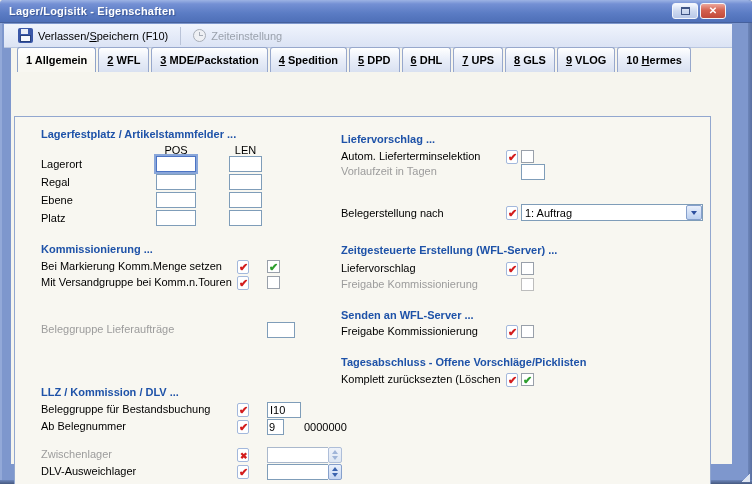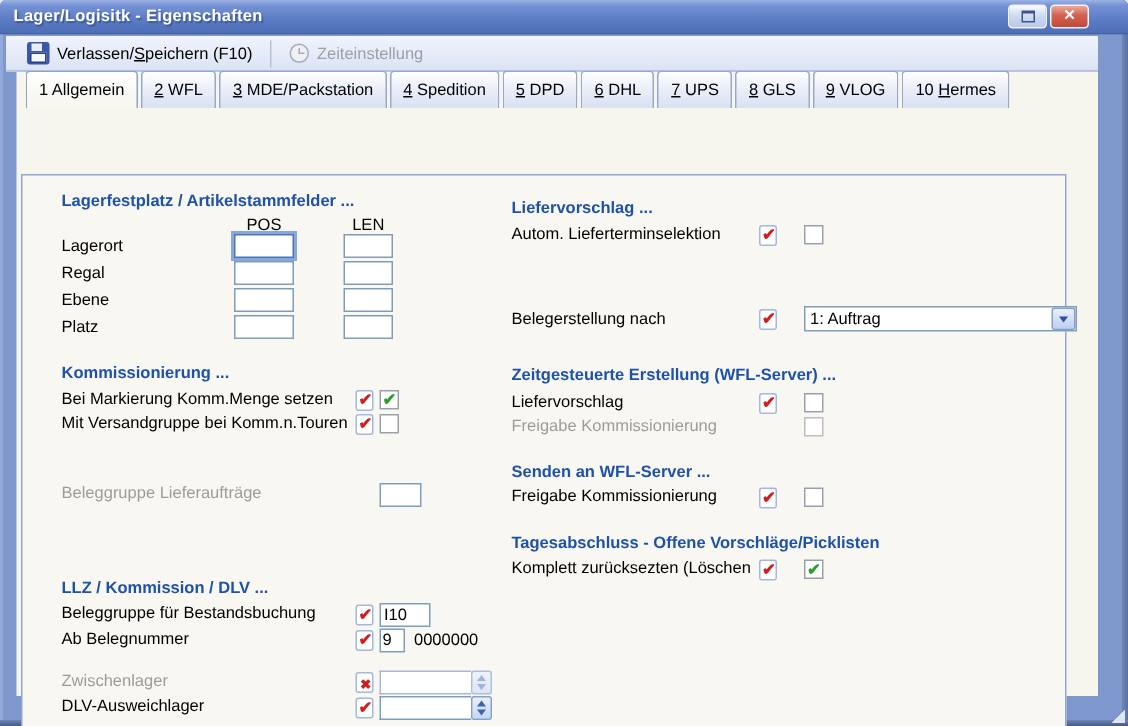--- a/index.html
+++ b/index.html
@@ -43,37 +43,37 @@
   .clock-icon::before{content:"";position:absolute;left:5px;top:2px;width:1px;height:4px;background:#a7adb7;}
   .clock-icon::after{content:"";position:absolute;left:5px;top:5px;width:4px;height:1px;background:#a7adb7;}
 
   
   .client{position:absolute;left:11px;right:20px;top:48px;bottom:20px;background:#f6f5ee;}
 
   
   .tab-bar{position:absolute;left:6px;top:4px;height:20px;display:flex;align-items:flex-end;gap:2px;z-index:3;}
   .tab{height:18px;padding:12px 8px;display:flex;align-items:center;
     background:linear-gradient(#ffffff,#eaeff9 45%,#d9e1f1);
-    border:1px solid #97a8cc;border-bottom:none;border-radius:3px 3px 0 0;cursor:default;white-space:nowrap;}
+    border:1px solid #97a8cc;border-bottom:none;border-radius:3px 3px 0 0;cursor:default;white-space:nowrap;font-weight:bold;}
   .tab.active{height:20px;background:linear-gradient(#ffffff,#f8f7f1 70%);
     border-color:#8fa3c9;position:relative;z-index:4;}
   .tab u,.tool-label u{text-decoration:underline;}
 
   
   .panel{position:absolute;left:3px;top:24px;width:697px;height:377px;
     background:#f8f7f1;border:1px solid #92a7cf;z-index:2;margin-top:44px;}
 
   .sec-header{position:absolute;color:#1e52a8;font-weight:bold;white-space:nowrap;}
   .row{position:absolute;left:0;width:100%;height:17px;}
   .lab{position:absolute;left:26px;top:2px;white-space:nowrap;}
   .lab.gray{color:#9c9c9c;}
   .lab-r{position:absolute;left:326px;top:2px;white-space:nowrap;}
   .lab-r.gray{color:#9c9c9c;}
-  .ctl{position:absolute;left:222px;top:0;display:flex;align-items:center;gap:4px;height:17px;}
-  .ctl-r{position:absolute;left:491px;top:0;display:flex;align-items:center;gap:18px;height:17px;}
+  .ctl{position:absolute;left:222px;top:0;display:flex;align-items:center;gap:18px;height:17px;}
+  .ctl-r{position:absolute;left:491px;top:0;display:flex;align-items:center;gap:3px;height:17px;}
   .spacer{width:12px;height:1px;}
 
   .col-head{position:absolute;top:2px;text-align:center;font-size:11px;}
 
   .inp{height:16px;border:1px solid #7f9db9;background:#fff;
     font-family:"Liberation Sans",sans-serif;font-size:11px;padding:0 2px;}
   .inp.focused{border:1px solid #4c74c4;outline:2px solid #89a6d9;outline-offset:0;}
 
   .flag{width:12px;height:14px;background:#fff;border:1px solid #a3b8dc;border-radius:2px;position:relative;flex:none;}
   .flag::after{content:"\2714";position:absolute;left:1px;top:0px;font-size:11px;line-height:13px;color:#d31d1d;font-weight:bold;}
@@ -267,20 +267,27 @@
 
       <div class="sec-header" style="left:326px;top:16px">Liefervorschlag ...</div>
 
       <div class="row" style="top:31px">
         <span class="lab-r">Autom. Lieferterminselektion</span>
         <span class="ctl-r">
           <span class="flag"></span>
           <span class="cb"></span>
         </span>
       </div>
+      <div class="row" style="top:46px">
+        <span class="lab-r gray">Vorlaufzeit in Tagen</span>
+        <span class="ctl-r">
+          <span class="spacer"></span>
+          <input class="inp" style="width: 24px;">
+        </span>
+      </div>
       <div class="row" style="top:87px">
         <span class="lab-r" style="top:3px">Belegerstellung nach</span>
         <span class="ctl-r">
           <span class="flag"></span>
           <span class="combo">
             <span class="val">1: Auftrag</span>
             <span class="combo-btn">
               <span class="arr-down"></span>
             </span>
           </span>

